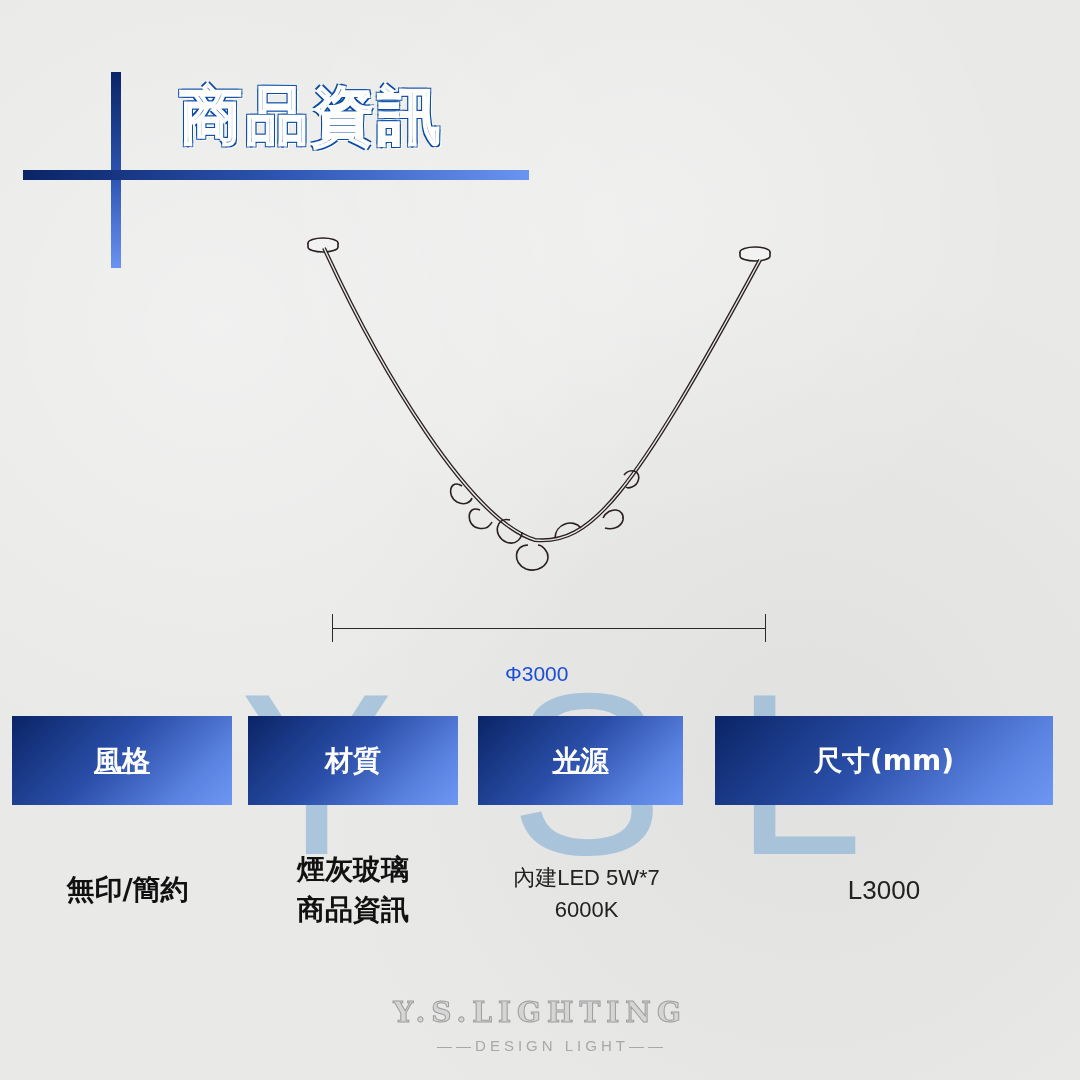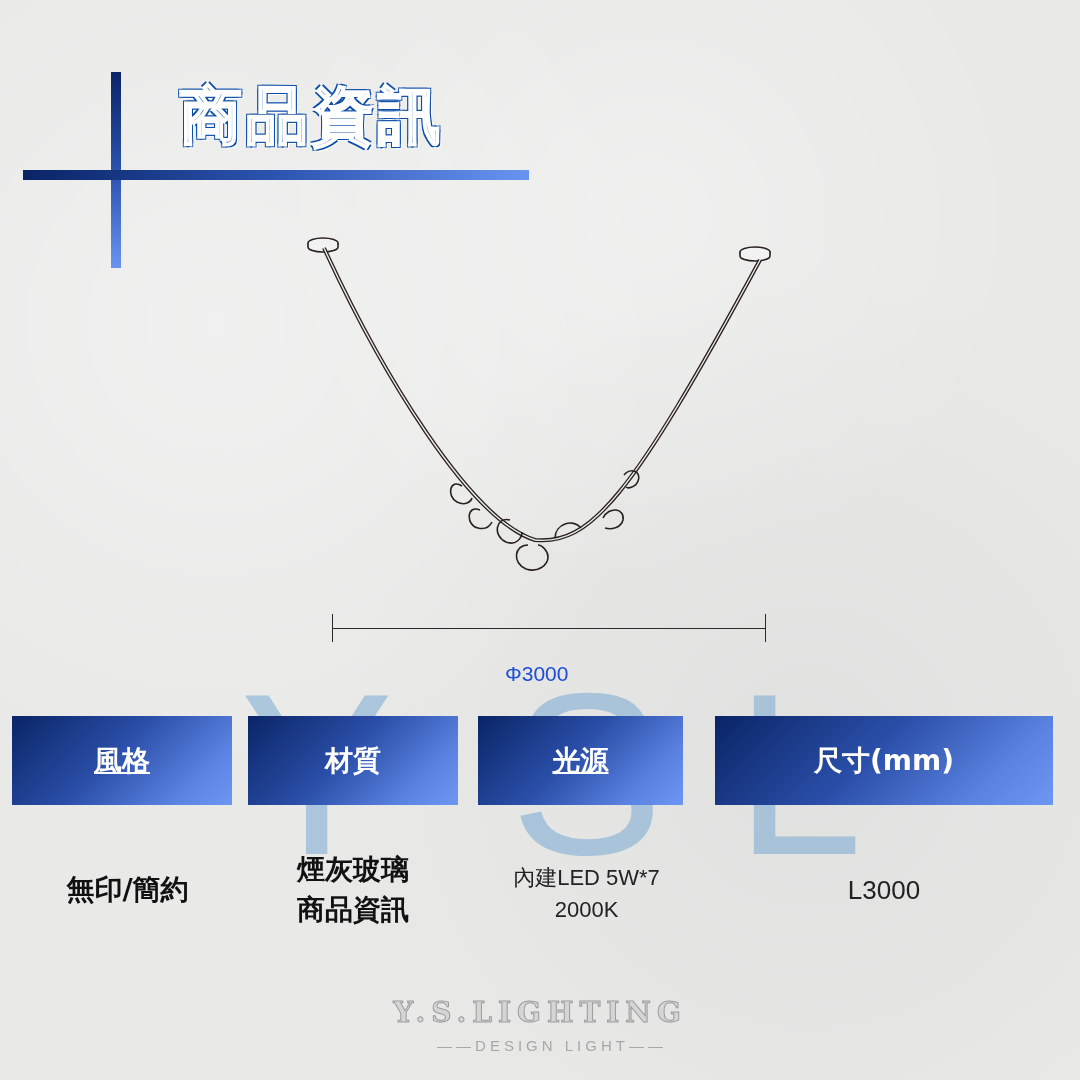--- a/index.html
+++ b/index.html
@@ -112,20 +112,20 @@
 
 <div class="abs value v-bold" style="left:27px; width:201px; top:870px;text-align:center;">
   <div>無印/簡約</div>
 </div>
 <div class="abs value v-bold" style="left:248px; width:210px; top:850px;">
   <div>煙灰玻璃</div>
   <div>商品資訊</div>
 </div>
 <div class="abs value v-norm" style="left:478px; width:217px; top:862px;">
   <div>內建LED 5W*7</div>
-  <div>2000K</div>
+  <div>6000K</div>
 </div>
 <div class="abs value v-norm" style="left:715px; width:338px; top:874px; font-size:26px;">
   <div>L3000</div>
 </div>
 
 <div class="abs footer-brand">Y.S.LIGHTING</div>
 <div class="abs footer-sub">——DESIGN LIGHT——</div>
 
 </body></html>

